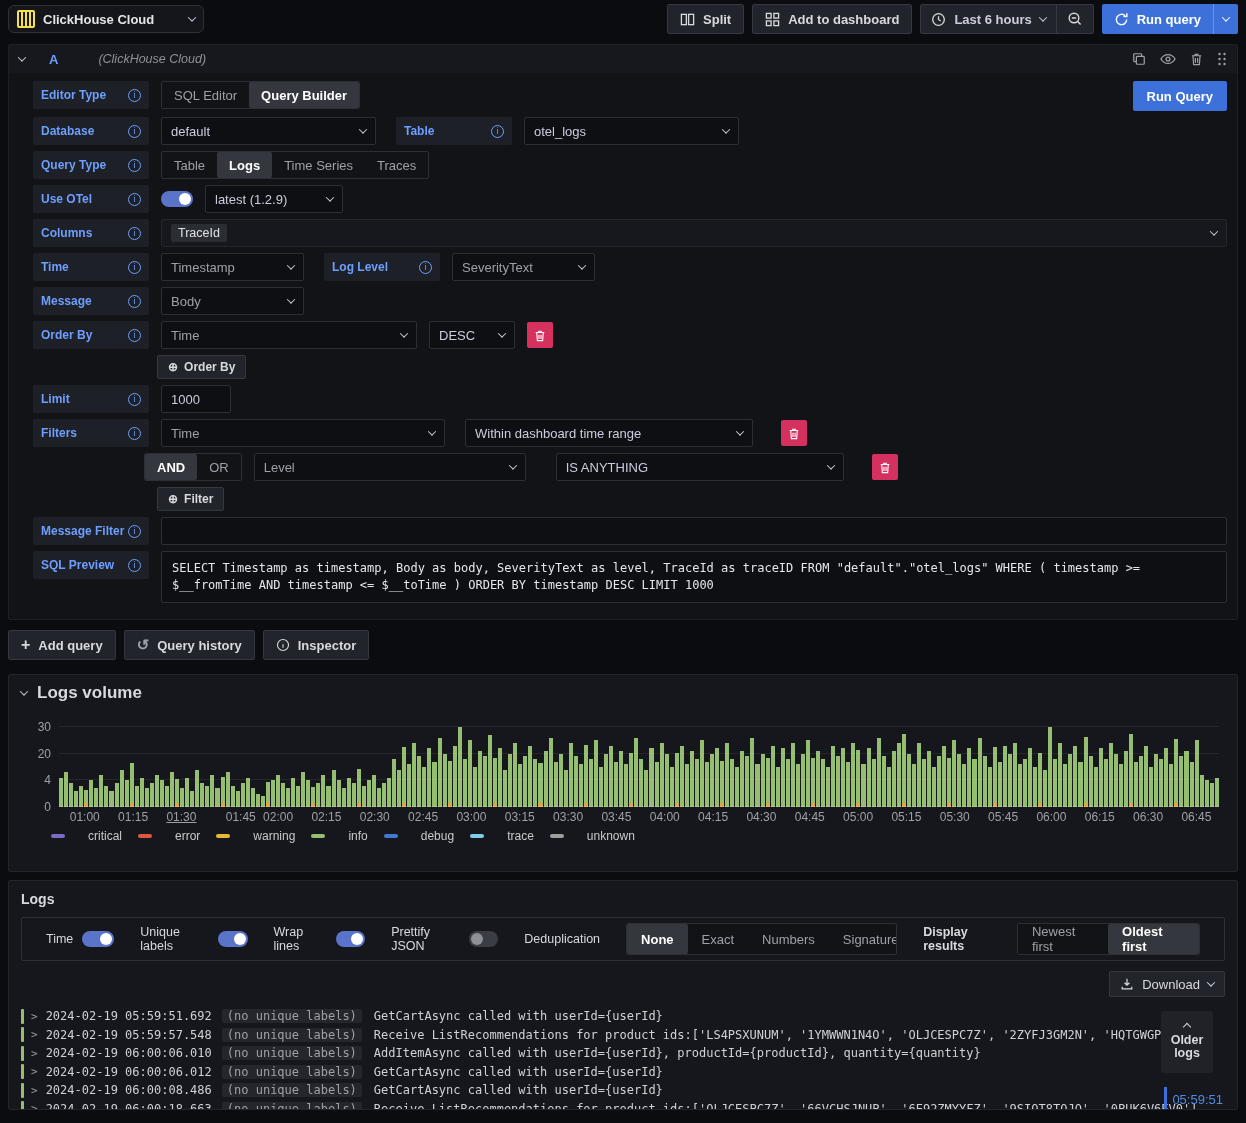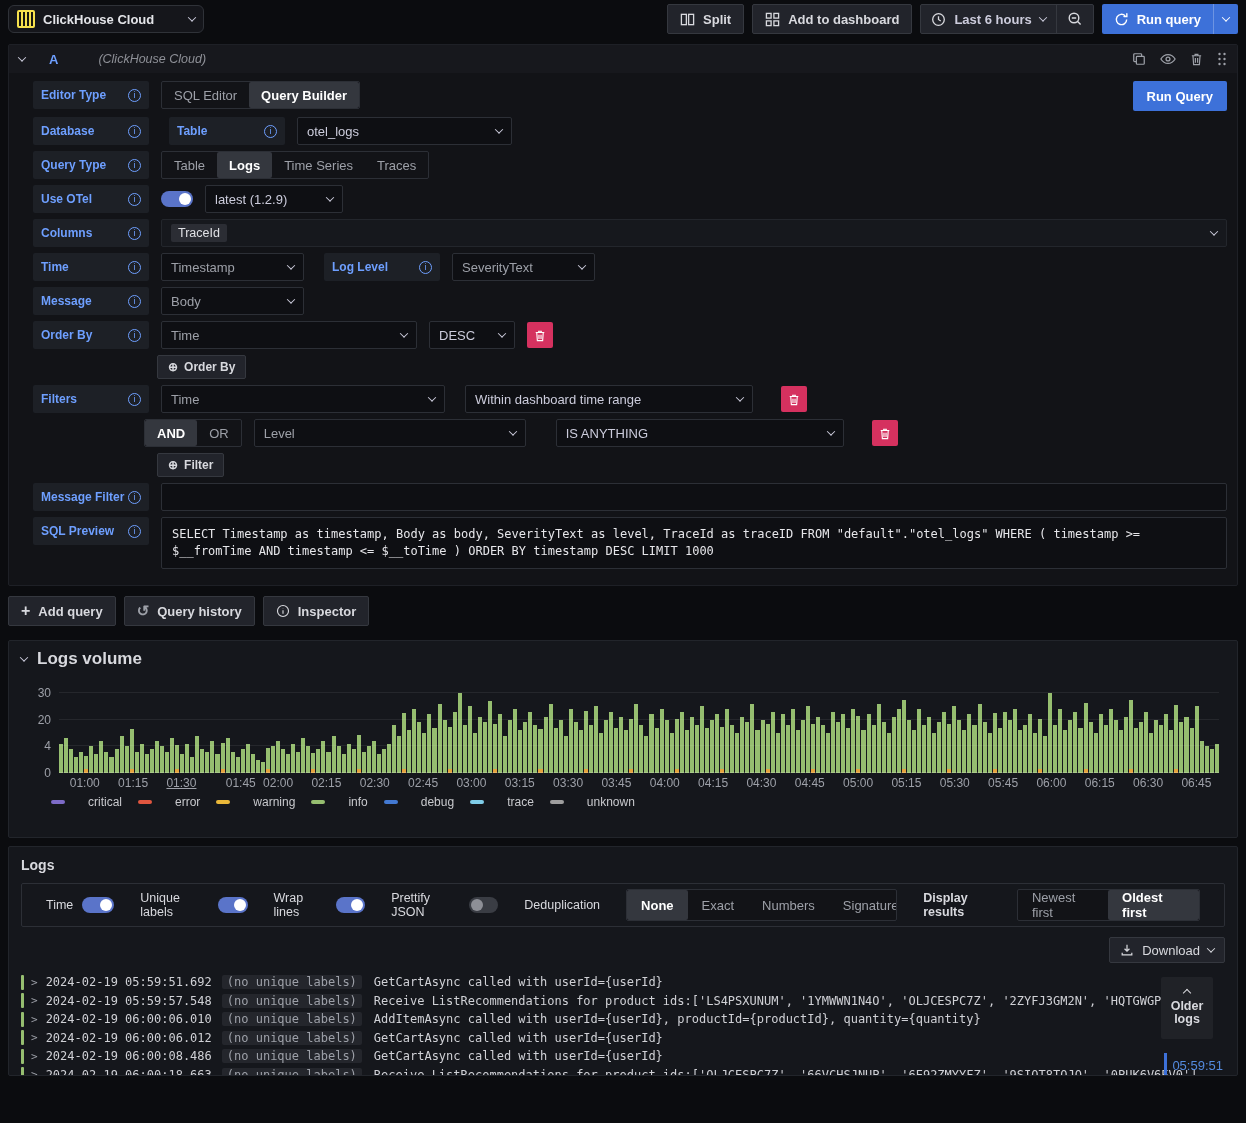--- a/index.html
+++ b/index.html
@@ -242,20 +242,24 @@
           <div class="seg-item active">Query Builder</div>
         </div>
       <div class="run-query-panel">Run Query</div>
     </div>
 
     <div class="erow">
       <div class="lblbox">
         <span class="t">Database</span>
         <span class="info-icon"></span>
       </div>
+      <div class="select" style="width:215px">
+        <span class="val">default</span>
+        <span class="chev"></span>
+      </div>
       <div class="lblbox" style="margin-left:8px">
         <span class="t">Table</span>
         <span class="info-icon"></span>
       </div>
       <div class="select" style="width:215px">
         <span class="val">otel_logs</span>
         <span class="chev"></span>
       </div>
     </div>
 
@@ -346,20 +350,27 @@
           </svg>
       </div>
     </div>
     <div class="erow indent">
       <div class="add-btn">
         <span>⊕</span>
         <span>Order By</span>
       </div>
     </div>
 
+    <div class="erow">
+      <div class="lblbox">
+        <span class="t">Limit</span>
+        <span class="info-icon"></span>
+      </div>
+      <div class="input" style="width:70px">1000</div>
+    </div>
 
     <div class="erow">
       <div class="lblbox">
         <span class="t">Filters</span>
         <span class="info-icon"></span>
       </div>
       <div class="select" style="width:284px">
         <span class="val muted">Time</span>
         <span class="chev"></span>
       </div>

